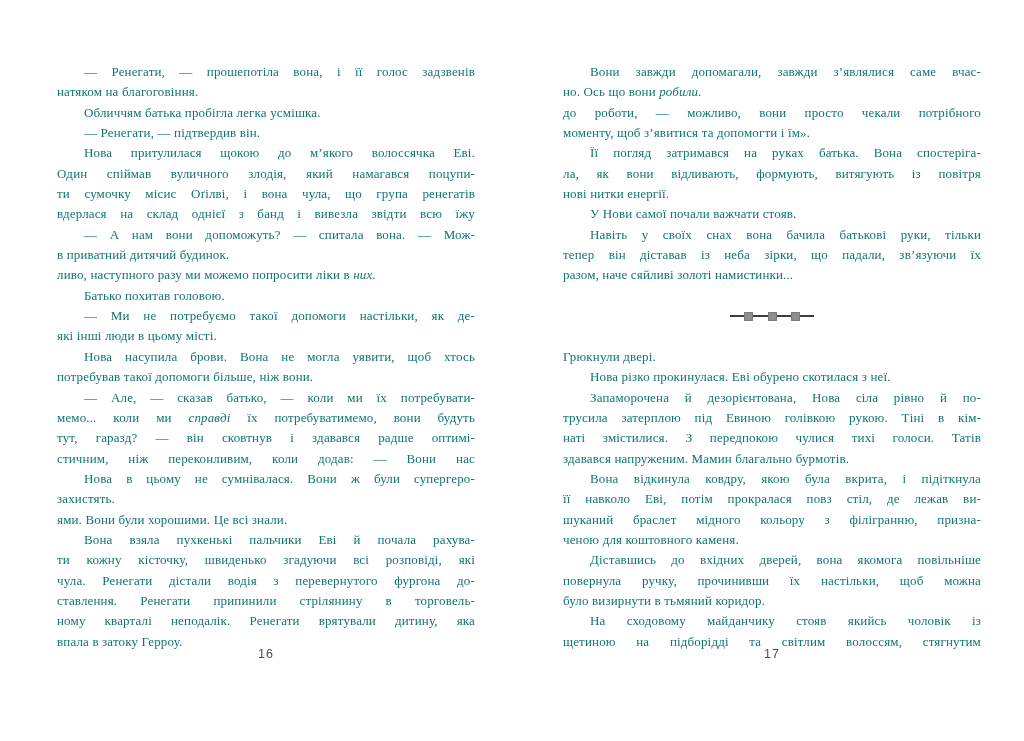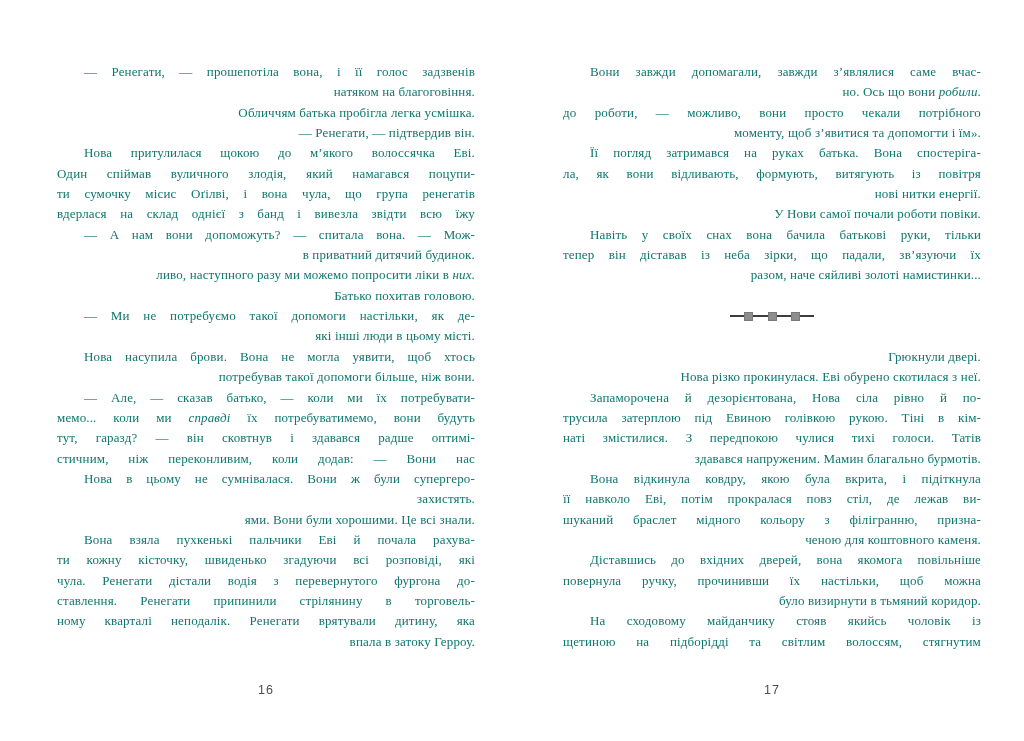--- a/index.html
+++ b/index.html
@@ -25,21 +25,21 @@
   .page.right { left: 563px; }
   .textblock {
     font-size: 13px;
     line-height: 20.35px;
     color: #0f766e;
     letter-spacing: 0.15px;
   }
   .line {
     height: 20.35px;
     overflow: hidden;
-    text-align: right;
+    text-align: left;
   }
   .line.in { text-indent: 27px; }
   .line.j  { text-align: justify; text-align-last: justify; }
   .line i  { font-style: italic; }
   .sep-block {
     height: 61.05px;
     display: flex;
     align-items: center;
     justify-content: center;
   }
@@ -59,21 +59,21 @@
     top: 0;
     width: 9px; height: 9px;
     background: #8e8e8e;
     box-shadow: inset 0 0 0 1px #7a7a7a;
   }
   .ornament .s1 { left: 14px; }
   .ornament .s2 { left: 37.5px; }
   .ornament .s3 { left: 61px; }
   .folio {
     position: absolute;
-    top: 621px;
+    top: 585px;
     width: 100%;
     text-align: center;
     font-family: "Liberation Sans", sans-serif;
     font-size: 12.5px;
     color: #4d4d4d;
     letter-spacing: 1px;
   }
 </style>
 </head>
 <body>
@@ -117,21 +117,21 @@
 
   <div class="page right">
     <div class="textblock">
         <div class="line in j"><span>Вони завжди допомагали, завжди з’являлися саме вчас-</span></div>
         <div class="line"><span>но. Ось що вони </span><i>робили</i><span>.</span></div>
         <div class="line j"><span>до роботи, — можливо, вони просто чекали потрібного</span></div>
         <div class="line"><span>моменту, щоб з’явитися та допомогти і їм».</span></div>
         <div class="line in j"><span>Її погляд затримався на руках батька. Вона спостеріга-</span></div>
         <div class="line j"><span>ла, як вони відливають, формують, витягують із повітря</span></div>
         <div class="line"><span>нові нитки енергії.</span></div>
-        <div class="line in"><span>У Нови самої почали роботи повіки.</span></div>
+        <div class="line in"><span>У Нови самої почали важчати стояв.</span></div>
         <div class="line in j"><span>Навіть у своїх снах вона бачила батькові руки, тільки</span></div>
         <div class="line j"><span>тепер він діставав із неба зірки, що падали, зв’язуючи їх</span></div>
         <div class="line"><span>разом, наче сяйливі золоті намистинки...</span></div>
         <div class="sep-block">
           <div class="ornament">
             <div class="bar"></div>
             <span class="sq s1"></span>
             <span class="sq s2"></span>
             <span class="sq s3"></span>
           </div>

